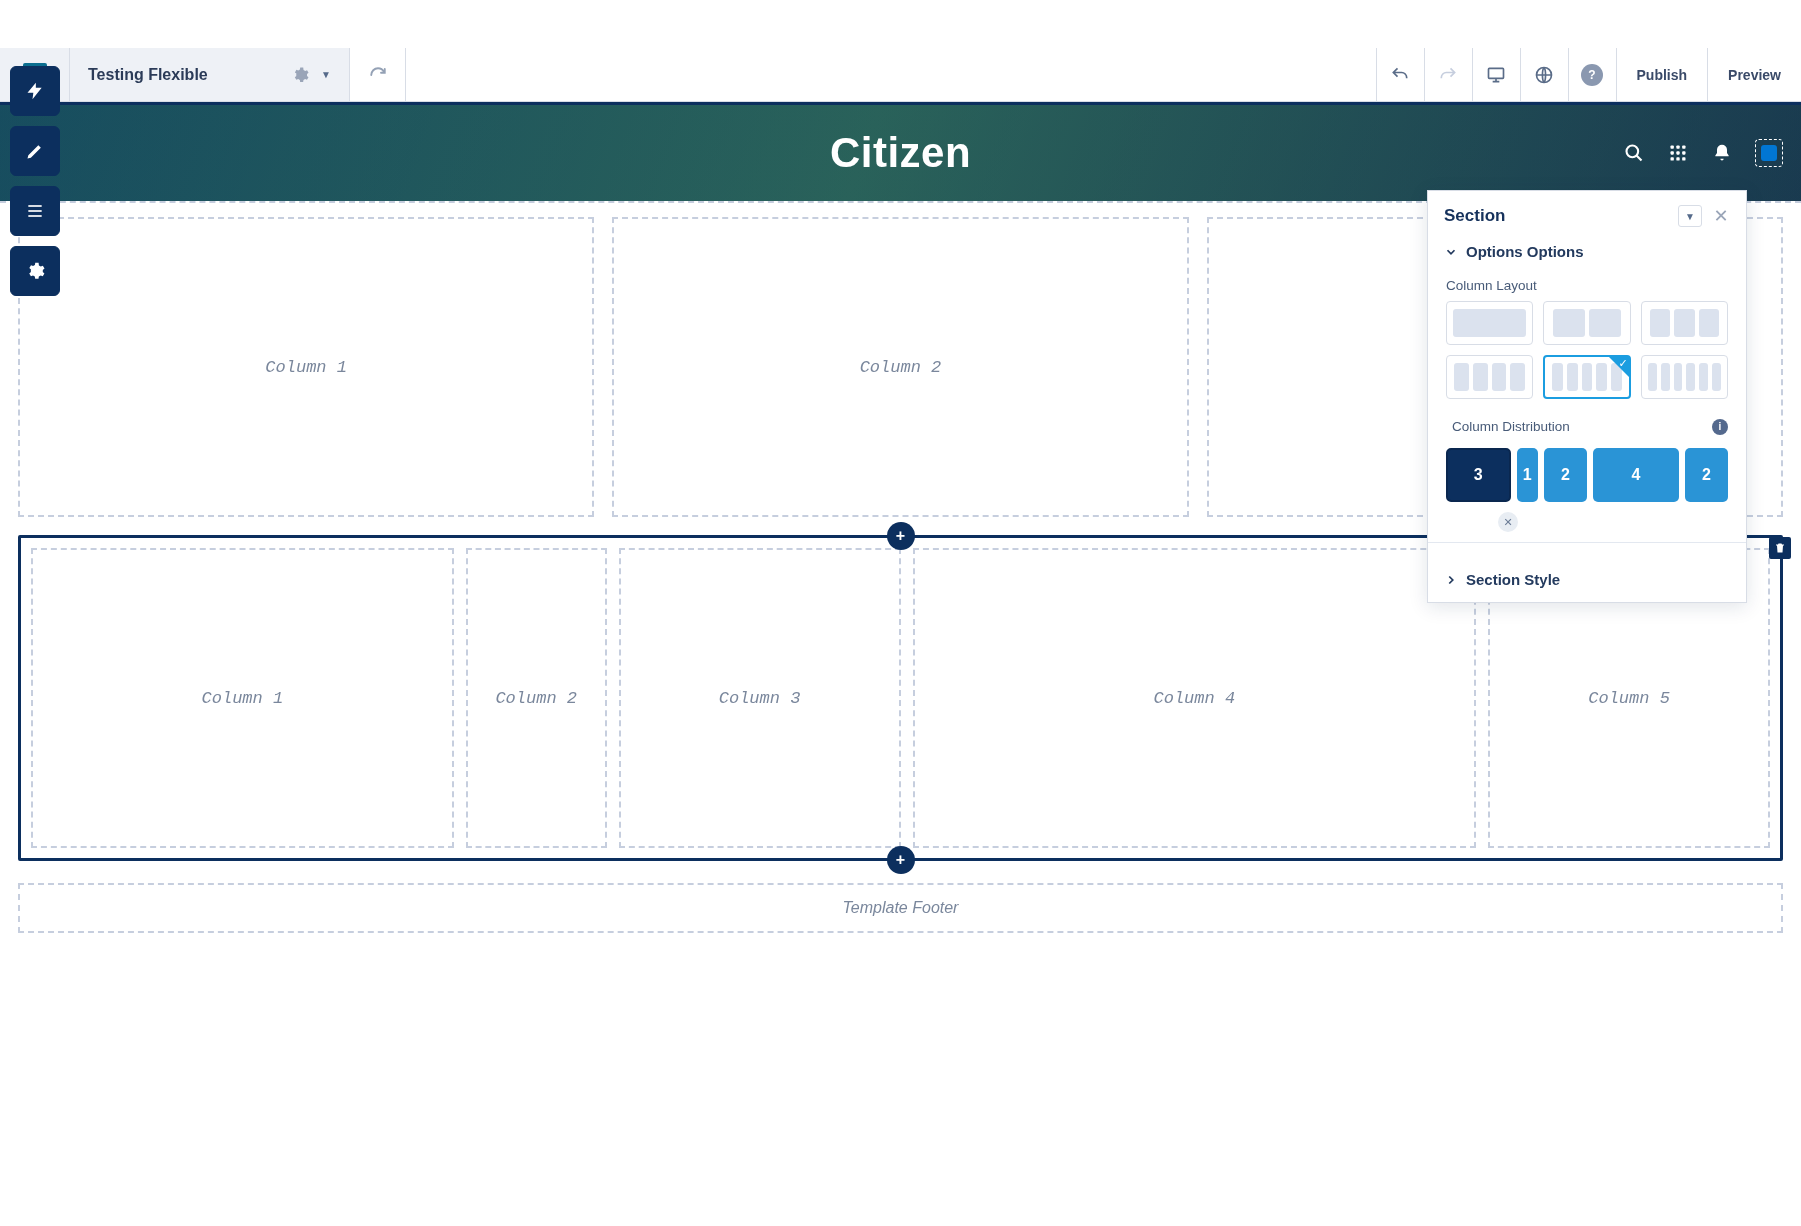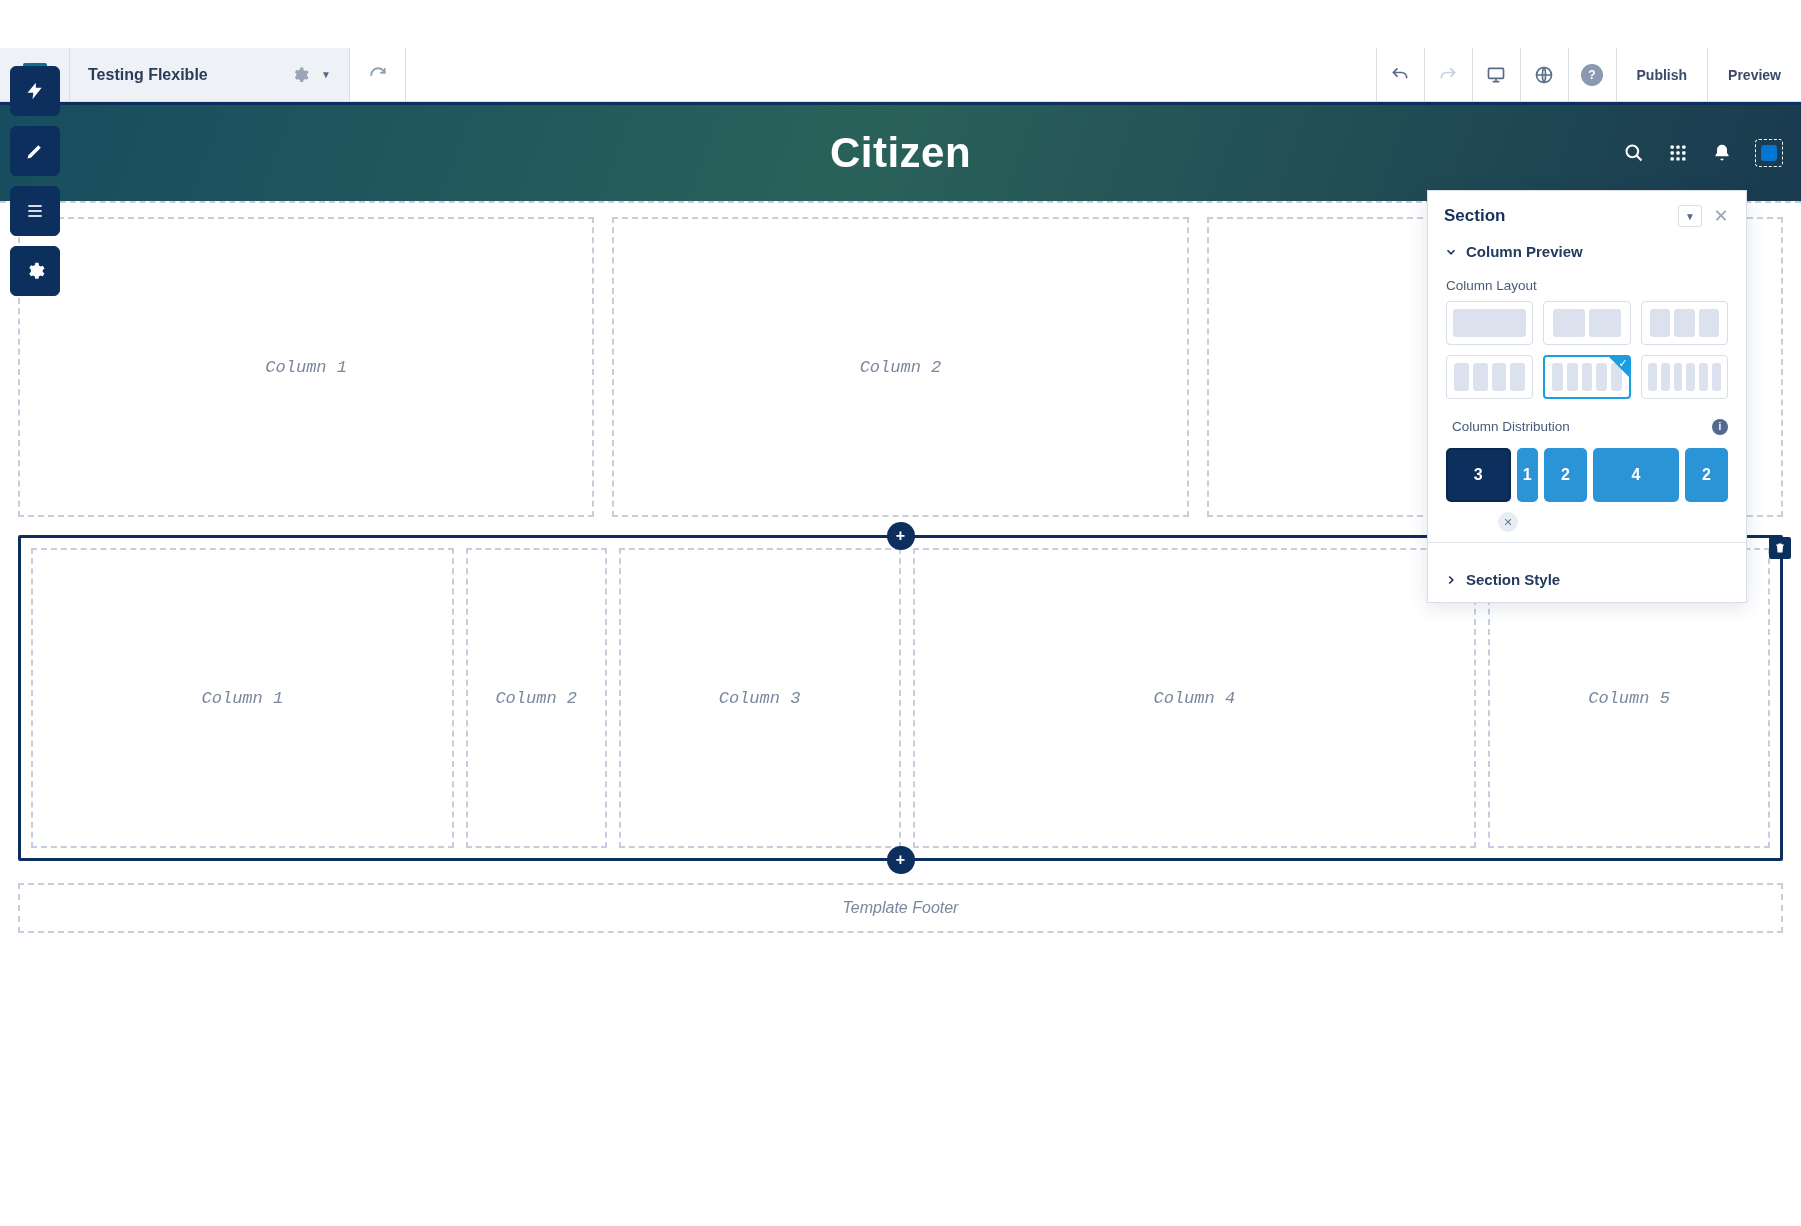--- a/index.html
+++ b/index.html
@@ -396,21 +396,21 @@
   <div class="panel-header">
     <h3>Section</h3>
     <div class="panel-dd">▼</div>
     <div class="panel-close">✕</div>
   </div>
 
   <div class="acc-header">
     <svg class="chev" viewBox="0 0 24 24" fill="none" stroke="#233a5e" stroke-width="3">
         <path d="M6 9l6 6 6-6"></path>
       </svg>
-    <span>Column Preview</span>
+    <span>Options Options</span>
   </div>
   <div class="panel-body">
 
     <div class="panel-label">Column Layout</div>
     <div class="layout-grid">
       <div class="layout-tile">
           <div class="bar" style="flex:1;width:100%"></div>
         </div>
       <div class="layout-tile">
           <div class="bar" style="width:44%"></div>

